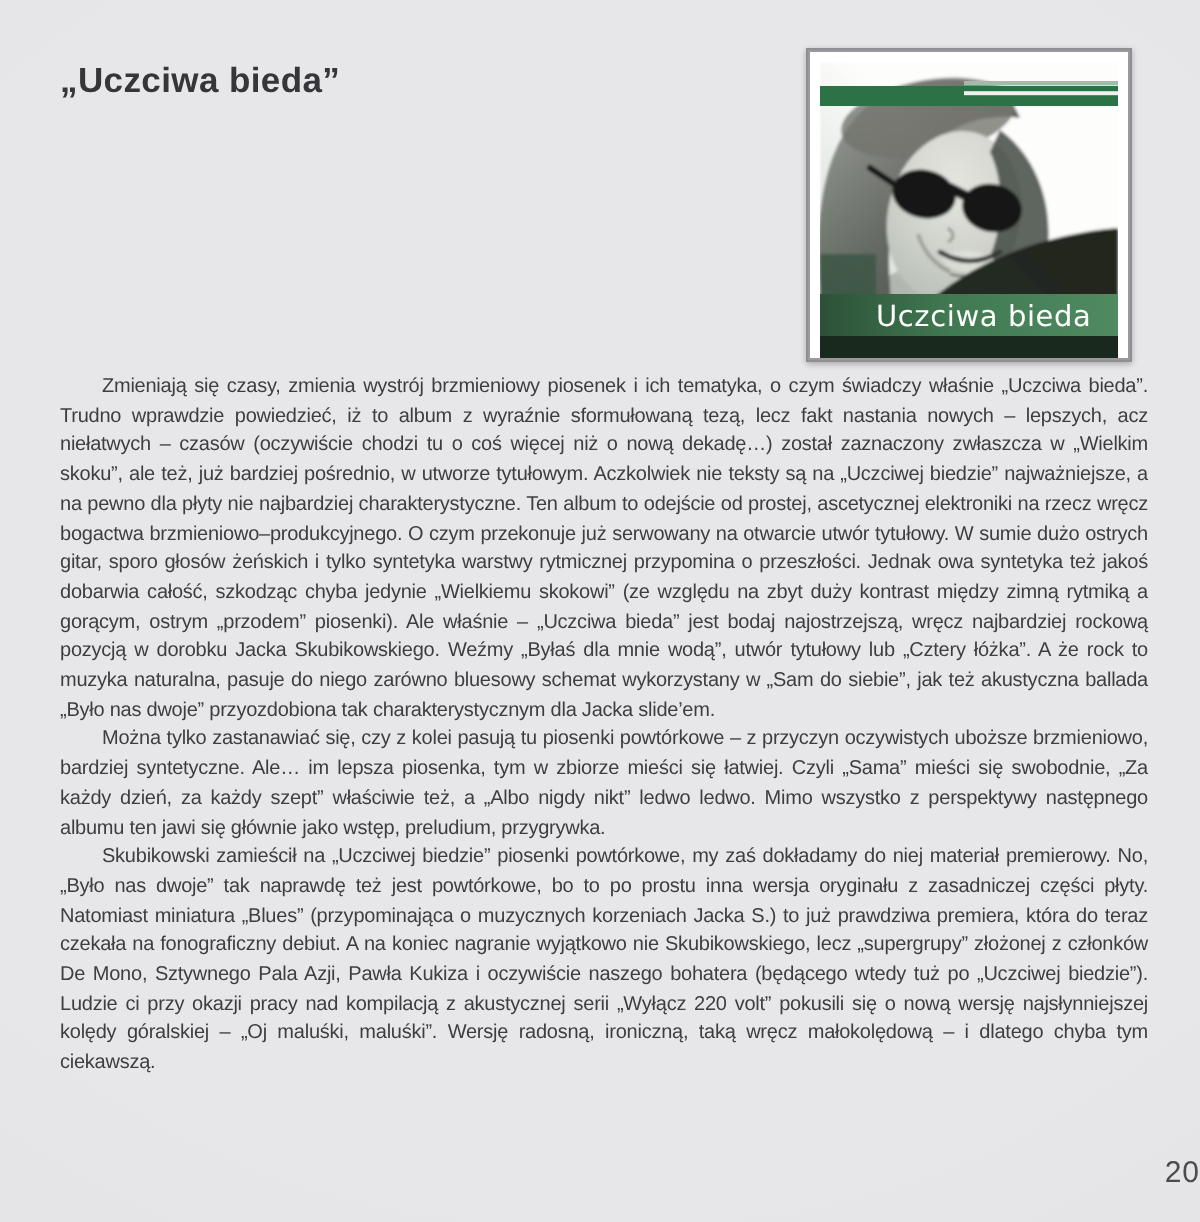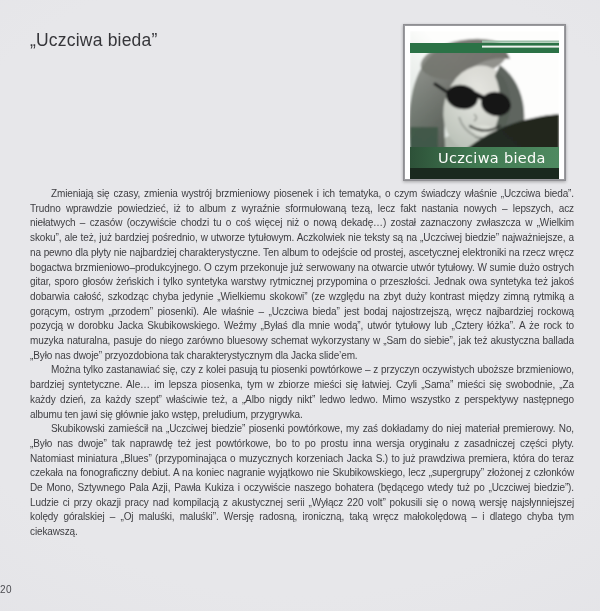--- a/index.html
+++ b/index.html
@@ -9,41 +9,41 @@
     background:#e9e9ec;
     overflow:hidden;
   }
   .page{
     position:relative;width:600px;height:611px;
     background:radial-gradient(130% 105% at 50% 45%, #e7e7ea 50%, #e2e2e6 80%, #d9d9de 100%);
     overflow:hidden;
   }
   .page-title{
     position:absolute;left:30px;top:30px;
-    font-size:17.5px;font-weight:400;letter-spacing:.2px;
+    font-size:17.5px;font-weight:700;letter-spacing:.2px;
     color:#36363a;margin:0;
   }
   .album-cover{
     position:absolute;left:403px;top:24px;
     width:161px;height:155px;
     border:1px solid #8f8f93;
     background:#fff;
     box-shadow:0 1px 3px rgba(0,0,0,.28);
   }
   .album-cover svg{display:block;}
   .article{
     position:absolute;left:30px;right:26px;top:187px;
     font-size:10px;line-height:14.7px;letter-spacing:-.12px;
     color:#3e3e42;
     text-align:justify;
   }
   .article p{margin:0;text-indent:21px;}
   .page-number{
     position:absolute;left:0;right:0;bottom:16px;
-    text-align:left;font-size:10px;color:#4b4b50;letter-spacing:.5px;
+    text-align:right;font-size:15px;color:#4b4b50;letter-spacing:.5px;
   }
 </style>
 </head>
 <body>
 
 <div class="page">
 
   <h1 class="page-title">„Uczciwa bieda”</h1>
 
   <div class="album-cover">

